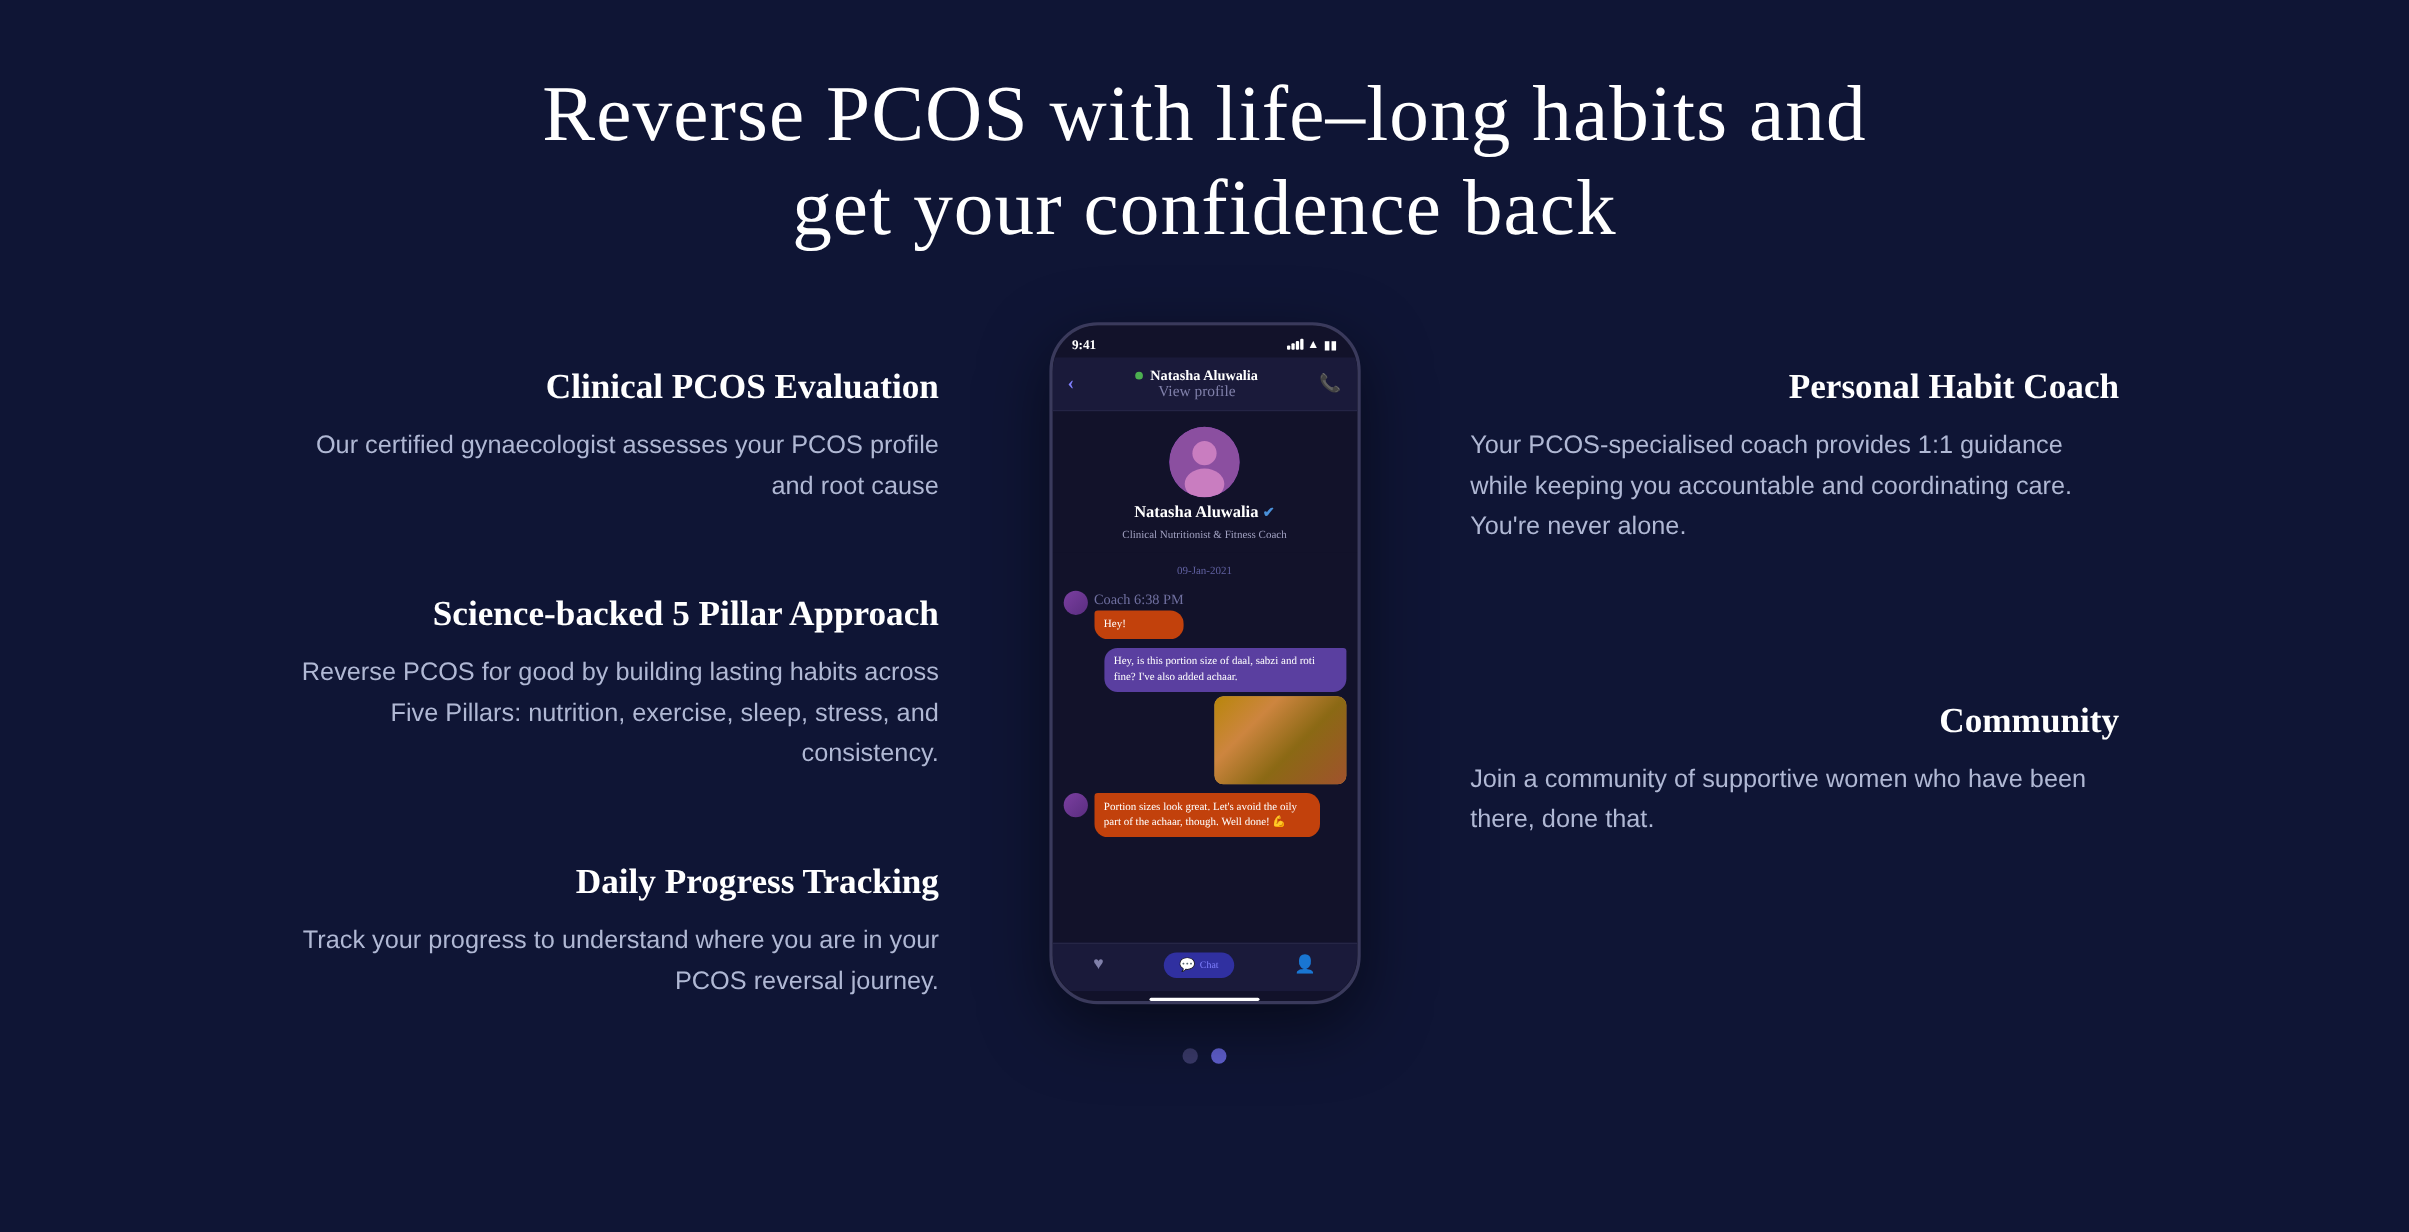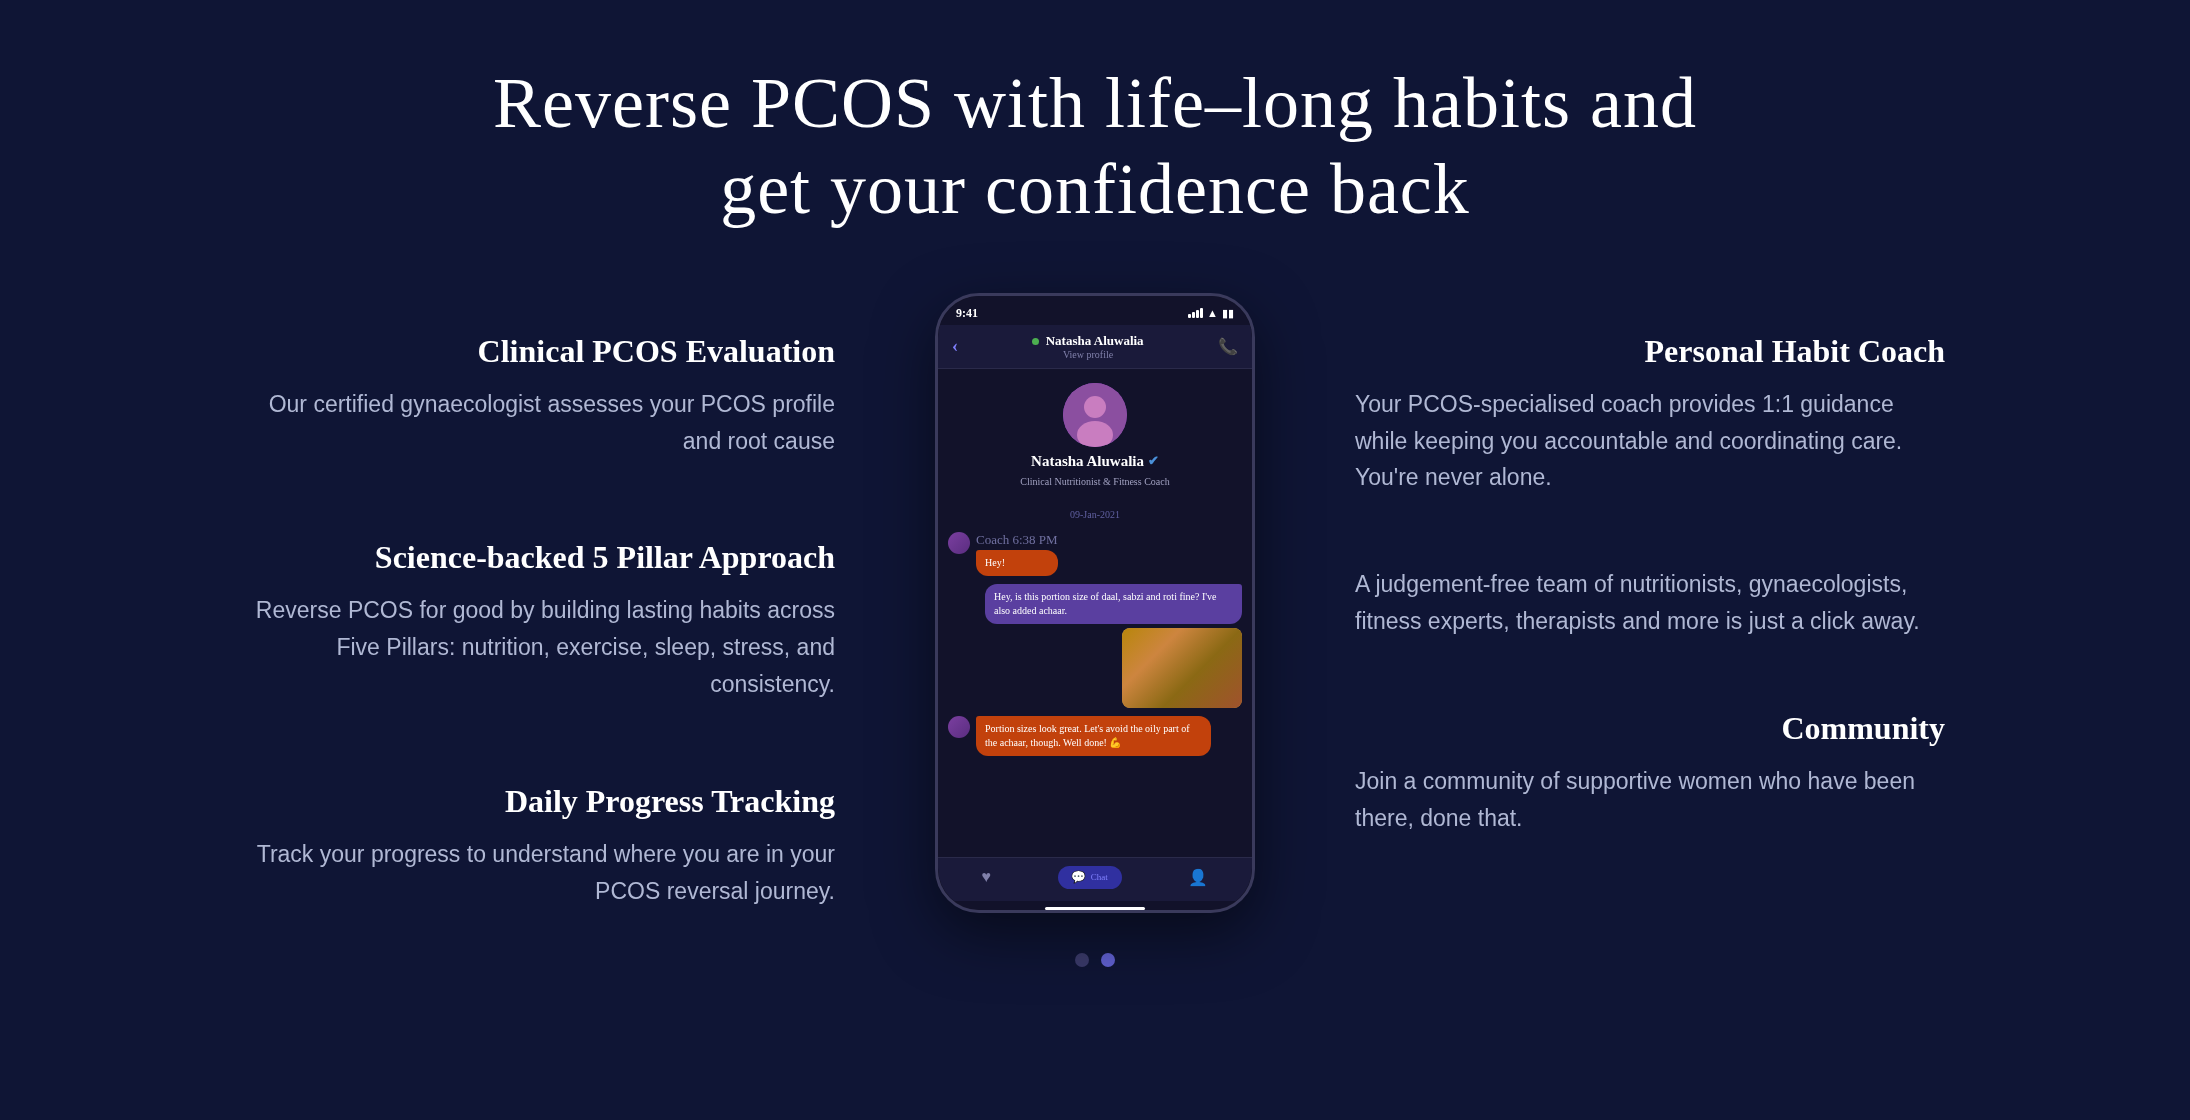--- a/index.html
+++ b/index.html
@@ -80,21 +80,21 @@
     
     .phone-container {
       flex: 0 0 auto;
       display: flex;
       align-items: flex-start;
       justify-content: center;
       padding: 0 40px;
     }
 
     .phone-mockup {
-      width: 320px;
+      width: 283px;
       height: 620px;
       background: #1a1a2e;
       border-radius: 44px;
       border: 3px solid #3a3a5c;
       position: relative;
       overflow: hidden;
       box-shadow: 0 20px 60px rgba(0,0,0,0.5);
     }
 
     .phone-screen {
@@ -153,21 +153,21 @@
     }
 
     .header-name {
       color: #ffffff;
       font-size: 13px;
       font-weight: 600;
     }
 
     .header-status {
       color: #8080aa;
-      font-size: 10px;
+      font-size: 14px;
     }
 
     .online-dot {
       width: 7px;
       height: 7px;
       background: #4caf50;
       border-radius: 50%;
       display: inline-block;
       margin-right: 3px;
     }
@@ -534,21 +534,20 @@
     </div>
 
     <div class="right-column">
 
       <div class="feature-item">
         <div class="feature-title">Personal Habit Coach</div>
         <div class="feature-desc">Your PCOS-specialised coach provides 1:1 guidance while keeping you accountable and coordinating care. You're never alone.</div>
       </div>
 
       <div class="feature-item">
-        <div class="feature-desc">A judgement-free team of nutritionists, gynaecologists, fitness experts, therapists and more is just a click away.</div>
       </div>
 
       <div class="feature-item">
         <div class="feature-title">Community</div>
         <div class="feature-desc">Join a community of supportive women who have been there, done that.</div>
       </div>
     </div>
 
   </div>
 

